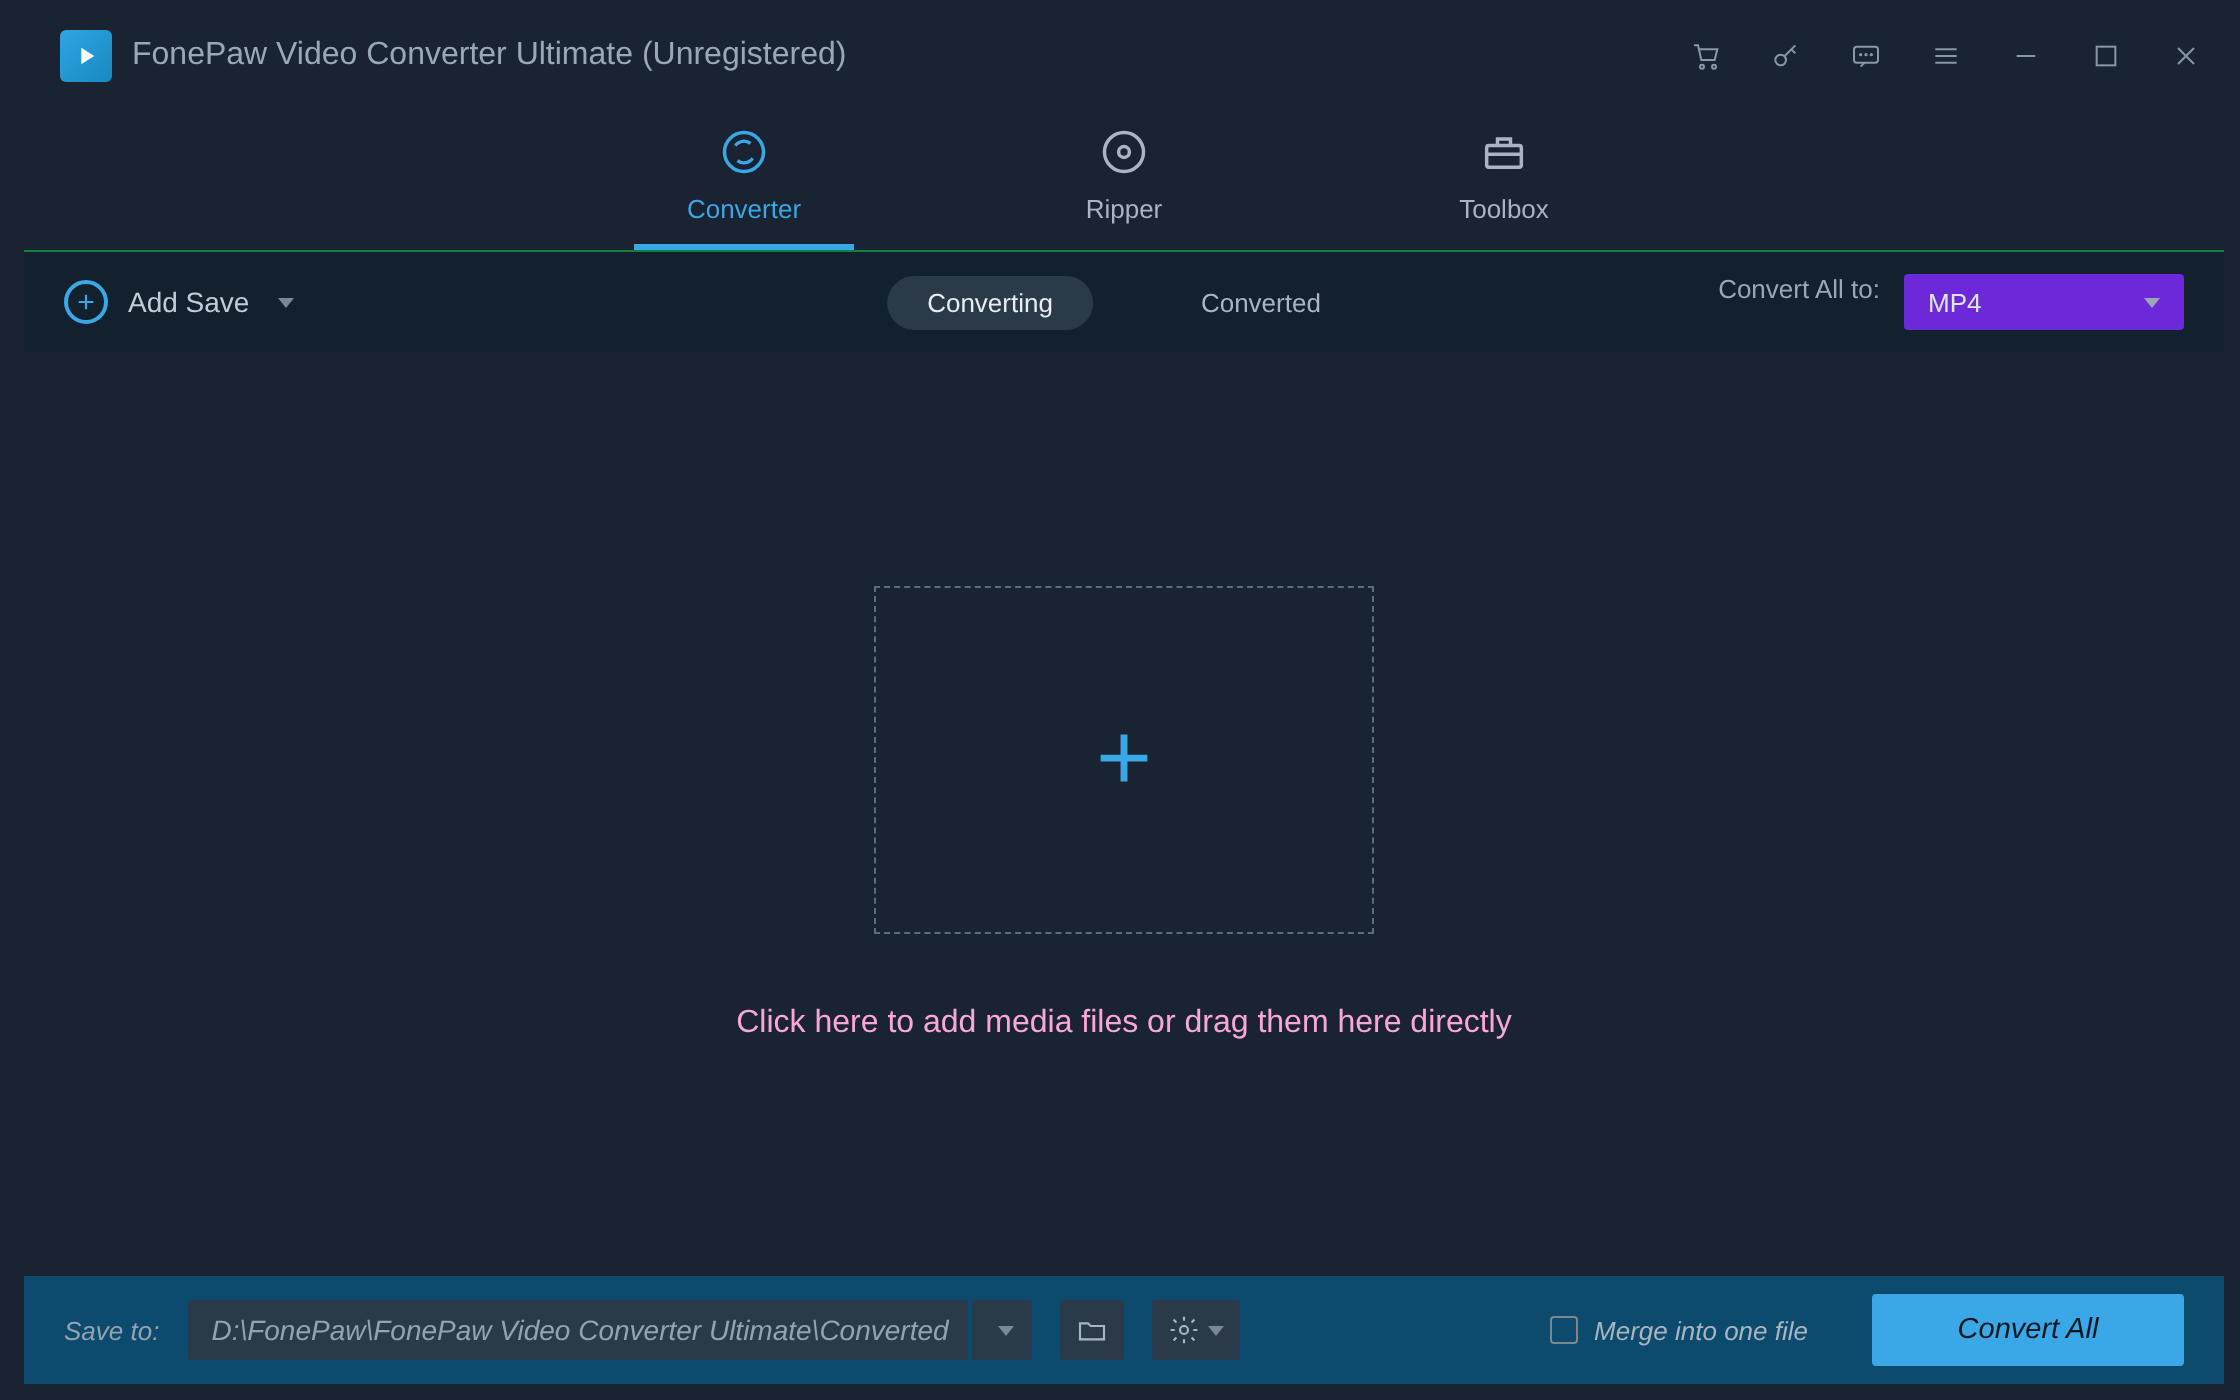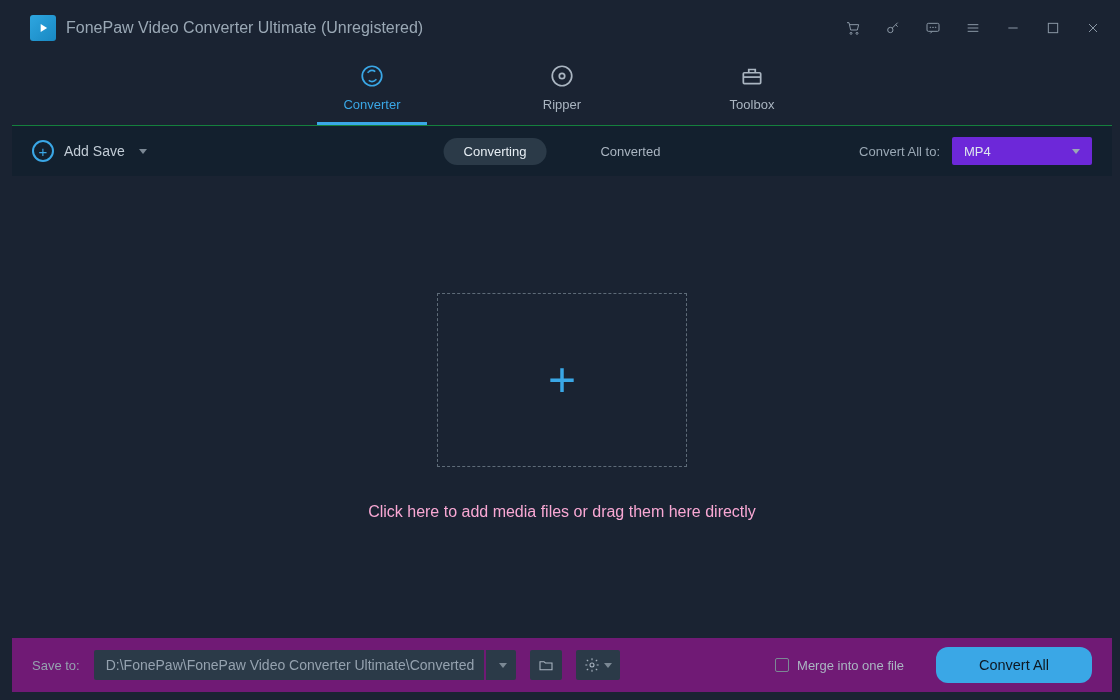--- a/index.html
+++ b/index.html
@@ -25,42 +25,42 @@
 .add-files { display: flex; align-items: center; gap: 10px; cursor: pointer; color: #3aa7e6; }
 .plus-circle { width: 22px; height: 22px; border: 2px solid #3aa7e6; border-radius: 50%; display: flex; align-items: center; justify-content: center; font-size: 15px; line-height: 1; color: #3aa7e6; }
 .add-files-label { color: #c2ccd6; font-size: 14px; }
 .caret-down { width: 0; height: 0; border-left: 4px solid transparent; border-right: 4px solid transparent; border-top: 5px solid #7b8894; margin-left: 4px; }
 
 .pill-tabs { margin-left: auto; margin-right: auto; display: flex; align-items: center; gap: 34px; position: absolute; left: 50%; transform: translateX(-50%); }
 .filter-row { position: relative; }
 .pill { padding: 6px 20px; color: #aab5c1; font-size: 13px; border-radius: 14px; cursor: pointer; }
 .pill.active { background: #2b3a48; color: #e6edf3; }
 
-.convert-to-wrap { margin-left: auto; display: flex; align-items: center; gap: 12px; }
+.convert-to-wrap { margin-left: auto; display: flex; gap: 12px; }
 .convert-to-label { color: #9aa8b5; font-size: 13px; }
 .format-select { width: 140px; height: 28px; background: #6d28d9; display: flex; align-items: center; justify-content: space-between; padding: 0 12px; color: #dde6ee; font-size: 13px; cursor: pointer; border-radius: 2px; }
 .format-select .caret-down { border-top-color: #9aa8b5; }
 
 .content { flex: 1; display: flex; flex-direction: column; align-items: center; justify-content: center; gap: 36px; }
 .dropzone { width: 250px; height: 174px; border: 1.5px dashed #5e6b78; display: flex; align-items: center; justify-content: center; cursor: pointer; }
 .big-plus { font-size: 48px; font-weight: 200; color: #3aa7e6; line-height: 1; }
 .drop-hint { color: #f9a8d4; font-size: 16px; }
 
-.footer { height: 54px; background: #701a75; display: flex; align-items: center; padding: 0 20px; gap: 14px; }
+.footer { height: 54px; background: #0c4a6e; display: flex; align-items: center; padding: 0 20px; gap: 14px; font-style: italic; }
 .save-to-label { color: #95a2af; font-size: 13px; }
 .path-wrap { display: flex; align-items: center; }
 .path-box { width: 390px; height: 30px; background: #2b3a48; color: #95a2af; font-size: 14px; display: flex; align-items: center; padding: 0 12px; border-radius: 2px 0 0 2px; overflow: hidden; white-space: nowrap; }
 .path-drop { width: 30px; height: 30px; background: #2b3a48; margin-left: 2px; display: flex; align-items: center; justify-content: center; cursor: pointer; border-radius: 0 2px 2px 0; }
 .sq-btn { width: 32px; height: 30px; background: #2b3a48; display: flex; align-items: center; justify-content: center; cursor: pointer; border-radius: 2px; color: #aab5c1; }
 .sq-btn svg { width: 16px; height: 16px; stroke: currentColor; fill: none; stroke-width: 1.6; }
 .gear-btn { width: 44px; }
 .merge-wrap { margin-left: auto; display: flex; align-items: center; gap: 8px; cursor: pointer; padding-left: 42px; }
 .checkbox { width: 14px; height: 14px; border: 1.5px solid #7b8894; border-radius: 2px; }
 .merge-label { color: #aab5c1; font-size: 13px; }
-.convert-all-btn { width: 156px; height: 36px; background: #3aa7e6; color: #0e1822; font-size: 14.5px; display: flex; align-items: center; justify-content: center; cursor: pointer; border-radius: 12px; margin-left: 18px; }
+.convert-all-btn { width: 156px; height: 36px; background: #3aa7e6; color: #0e1822; font-size: 14.5px; display: flex; align-items: center; justify-content: center; cursor: pointer; border-radius: 2px; margin-left: 18px; }
 </style>
 </head>
 <body>
 
 <div class="window">
 
   <div class="titlebar">
     <div class="logo">
       <svg viewBox="0 0 24 24">
           <path d="M8 5 L19 12 L8 19 Z" fill="#fff"></path>

